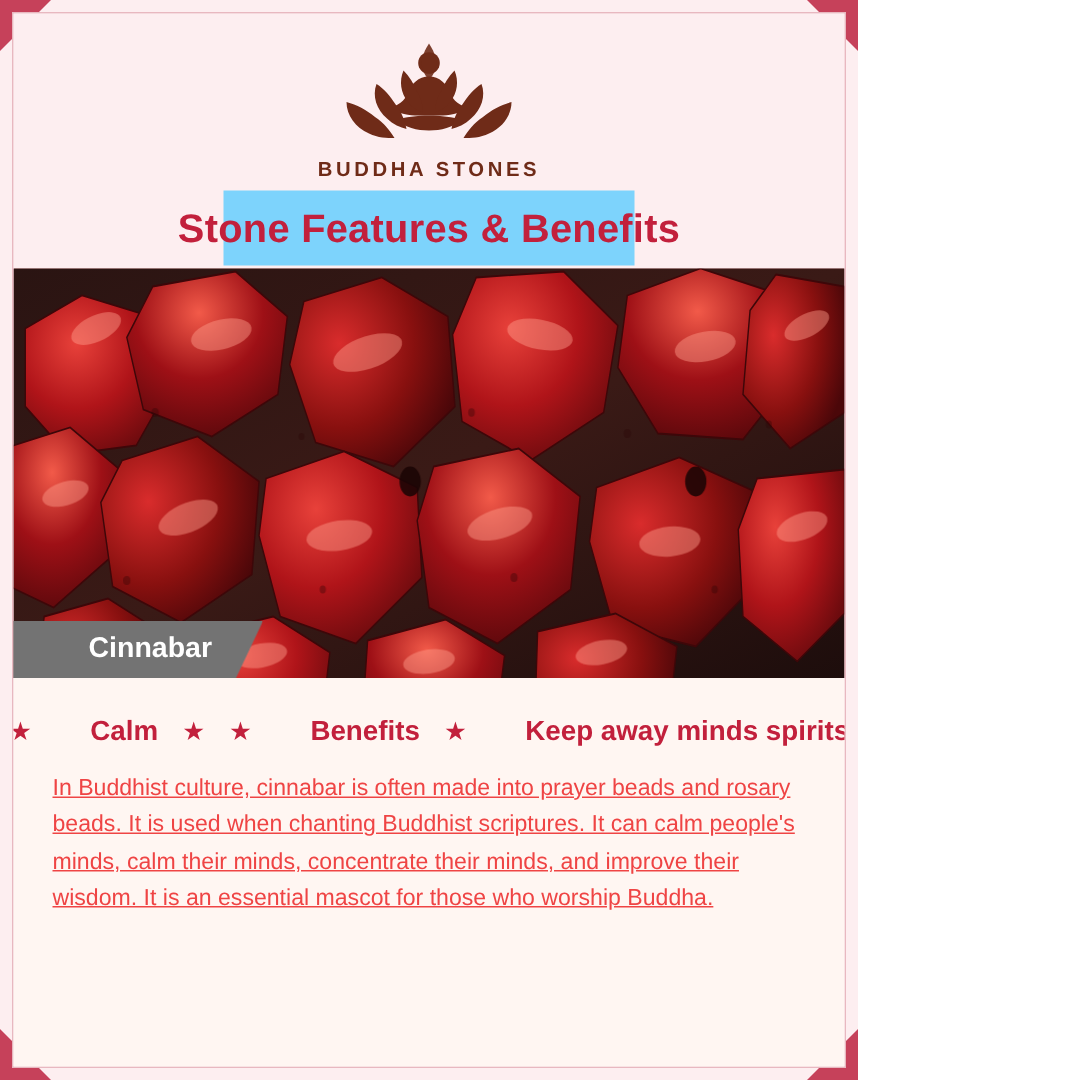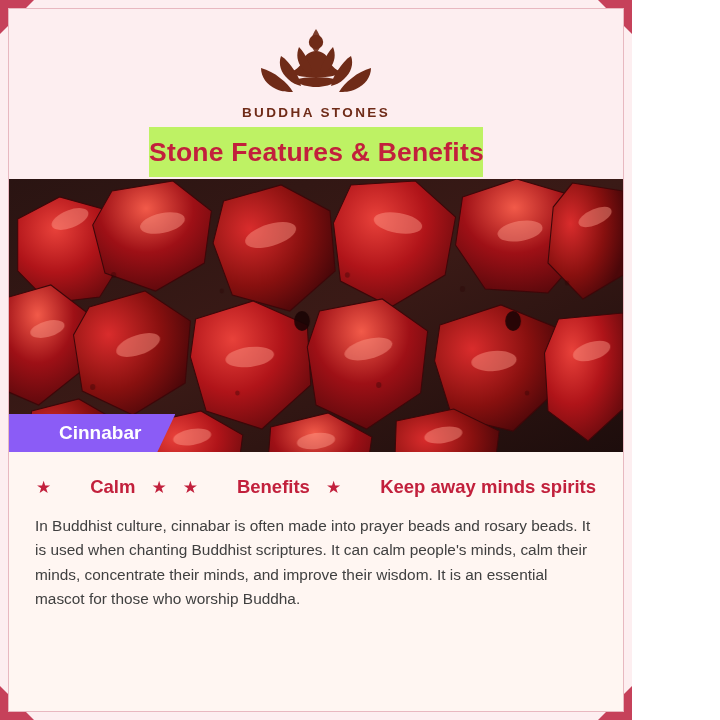--- a/index.html
+++ b/index.html
@@ -4,21 +4,21 @@
 <style>
   * { box-sizing: border-box; margin: 0; padding: 0; }
   html, body {
     width: 720px; height: 720px;
     font-family: "Liberation Sans", sans-serif;
     background: #ffffff;
     overflow: hidden;
   }
   .card {
     position: relative;
-    width: 632px; height: 720px;
+    width: 572px; height: 720px;
     background: #fdeef0;
     overflow: hidden;
   }
   
   .corner-tl {
     position: absolute; top: 0; left: 0;
     width: 0; height: 0;
     border-top: 34px solid #c6415a;
     border-right: 34px solid transparent;
   }
@@ -71,23 +71,24 @@
   .title-band {
     position: relative;
     height: 52px;
     background: #fdeef0;
   }
   .title-box {
     position: absolute;
     left: 140px; right: 140px;
     top: 0;
     height: 50px;
-    background: #bef264;
-    display: flex;
-    align-items: center;
+    background: #7dd3fc;
+    display: flex;
+    align-items: center;
+    justify-content: center;
   }
   .title-text {
     font-size: 26.5px;
     font-weight: 700;
     color: #c2203c;
     letter-spacing: 0.2px;
     white-space: nowrap;
   }
 
   
@@ -98,21 +99,21 @@
     overflow: hidden;
     background: #4a1210;
   }
   .photo svg { display: block; width: 100%; height: 100%; }
 
   .stone-label {
     position: absolute;
     left: 0; bottom: 0;
     height: 38px;
     padding: 0 34px 0 50px;
-    background: #8b5cf6;
+    background: #737373;
     color: #ffffff;
     font-size: 19px;
     font-weight: 700;
     display: flex;
     align-items: center;
     clip-path: polygon(0 0, 100% 0, calc(100% - 18px) 100%, 0 100%);
   }
 
   
   .benefits {
@@ -140,22 +141,23 @@
   .bullet-label {
     color: #c2203c;
     font-size: 18.5px;
     font-weight: 700;
     margin-left: 34px;
   }
   .desc {
     margin-top: 16px;
     font-size: 15.4px;
     line-height: 1.58;
-    color: #404040;
+    color: #ef4444;
     text-align: left;
+    text-decoration: underline;
   }
   .filler { flex: 1; background: #fff6f2; }
   .body-col {
     display: flex;
     flex-direction: column;
     height: calc(100% - 118px - 52px - 273px);
     background: #fff6f2;
   }
 </style>
 </head>

